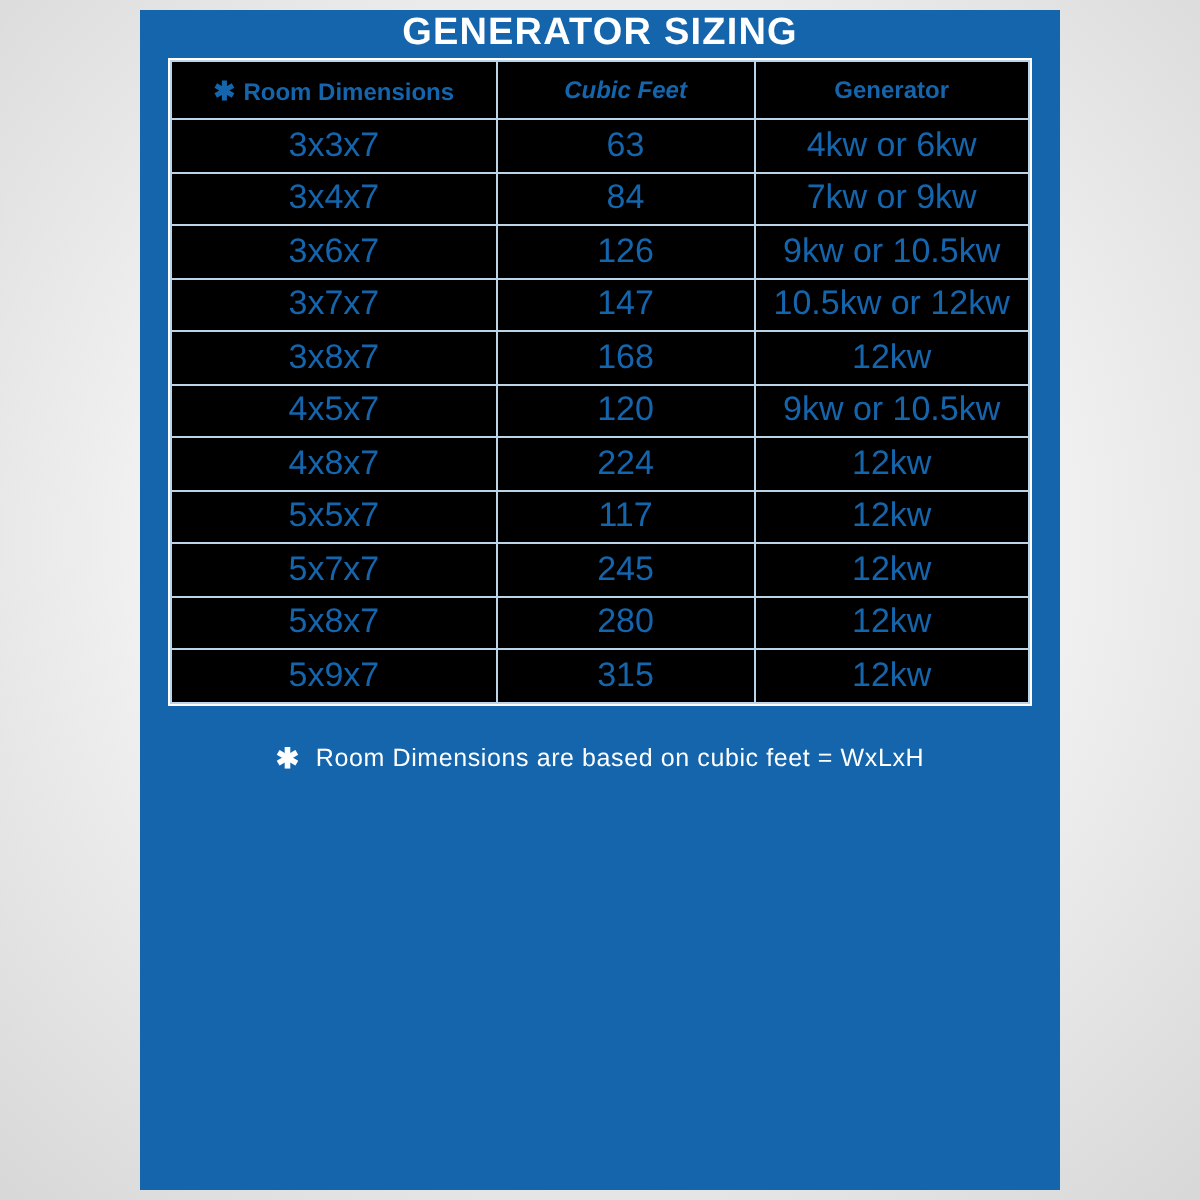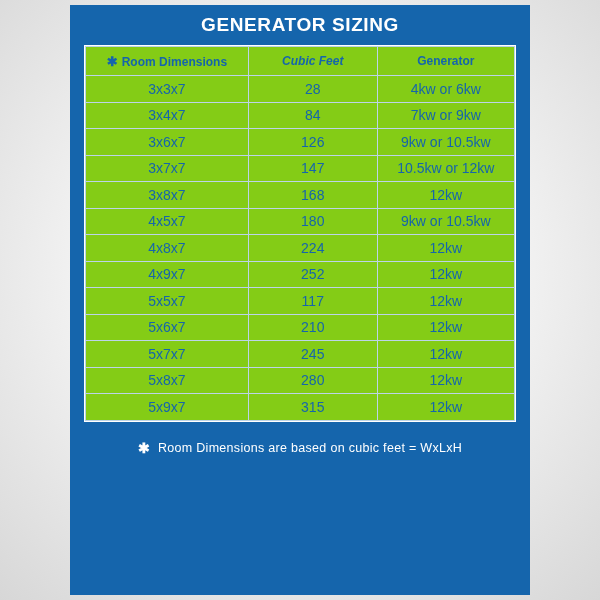--- a/index.html
+++ b/index.html
@@ -21,46 +21,46 @@
     position: absolute;
     left: 70px;
     top: 5px;
     width: 460px;
     height: 590px;
     background: #1565ac;
     box-sizing: border-box;
     padding: 0;
   }
   .title-bar {
-    height: 40px;
+    height: 24px;
     display: flex;
     align-items: center;
     justify-content: center;
   }
   .title-bar .title {
     color: #ffffff;
     font-size: 19px;
     font-weight: bold;
     letter-spacing: 0.6px;
   }
   .table-wrap {
     margin: 0 14px;
-    background: #84cc16;
+    background: #000000;
     border: 1px solid #ffffff;
   }
   table.sizing {
     width: 100%;
     border-collapse: collapse;
     table-layout: fixed;
   }
   table.sizing th, table.sizing td {
     border: 1px solid #bcd4e8;
     text-align: center;
     color: #1565ac;
-    font-size: 14px;
+    font-size: 17px;
     height: 25.5px;
     padding: 0;
     vertical-align: middle;
   }
   table.sizing th {
     font-size: 12px;
     font-weight: bold;
     height: 28px;
   }
   table.sizing th.col-room { width: 38%; }
@@ -103,21 +103,21 @@
         <thead>
           <tr>
             <th class="col-room"><span class="star">✱</span><span>Room Dimensions</span></th>
             <th class="col-cubic">Cubic Feet</th>
             <th class="col-gen">Generator</th>
           </tr>
         </thead>
         <tbody>
           <tr>
               <td>3x3x7</td>
-              <td>28</td>
+              <td>63</td>
               <td>4kw or 6kw</td>
             </tr>
           <tr>
               <td>3x4x7</td>
               <td>84</td>
               <td>7kw or 9kw</td>
             </tr>
           <tr>
               <td>3x6x7</td>
               <td>126</td>
@@ -128,41 +128,31 @@
               <td>147</td>
               <td>10.5kw or 12kw</td>
             </tr>
           <tr>
               <td>3x8x7</td>
               <td>168</td>
               <td>12kw</td>
             </tr>
           <tr>
               <td>4x5x7</td>
-              <td>180</td>
+              <td>120</td>
               <td>9kw or 10.5kw</td>
             </tr>
           <tr>
               <td>4x8x7</td>
               <td>224</td>
               <td>12kw</td>
             </tr>
           <tr>
-              <td>4x9x7</td>
-              <td>252</td>
-              <td>12kw</td>
-            </tr>
-          <tr>
               <td>5x5x7</td>
               <td>117</td>
-              <td>12kw</td>
-            </tr>
-          <tr>
-              <td>5x6x7</td>
-              <td>210</td>
               <td>12kw</td>
             </tr>
           <tr>
               <td>5x7x7</td>
               <td>245</td>
               <td>12kw</td>
             </tr>
           <tr>
               <td>5x8x7</td>
               <td>280</td>

